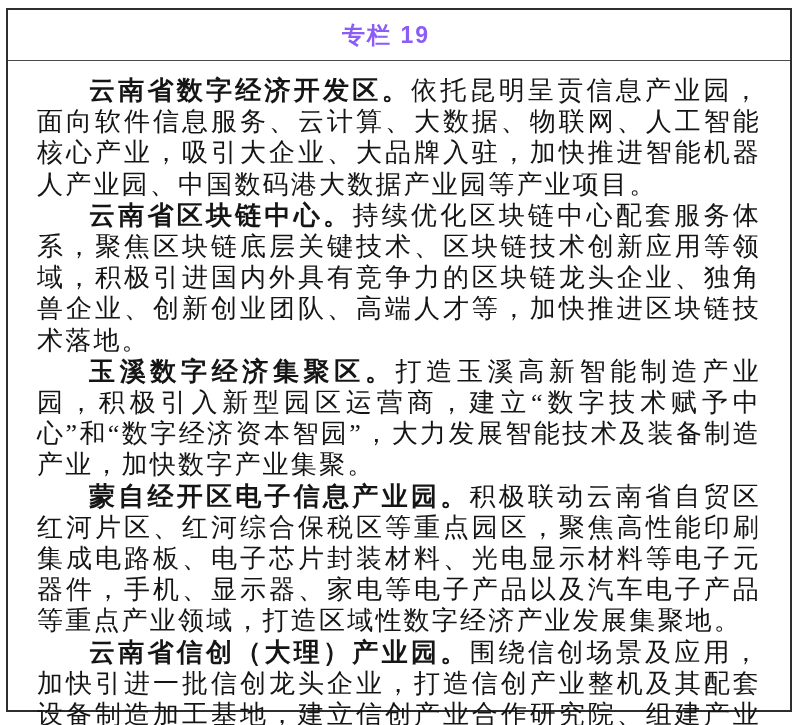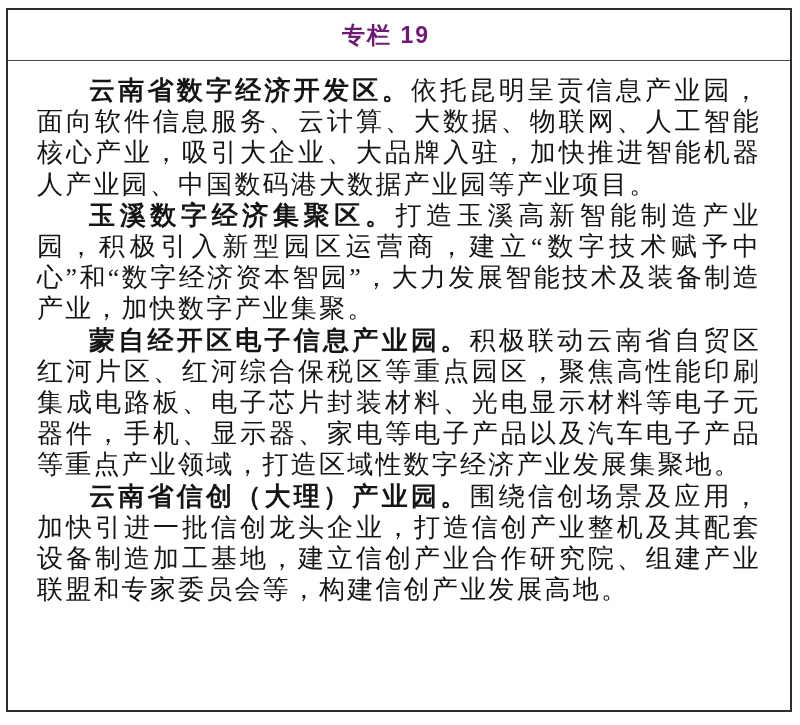--- a/index.html
+++ b/index.html
@@ -30,21 +30,21 @@
   .title-bar {
     box-sizing: border-box;
     height: 51px;
     border-bottom: 1px solid #4a4a4a;
     display: flex;
     align-items: center;
     justify-content: center;
     font-family: "Liberation Sans", "DejaVu Sans", sans-serif;
     font-weight: 700;
     font-size: 23px;
-    color: #701a75;
+    color: #8b5cf6;
     letter-spacing: 2px;
   }
   .title-prefix {
     margin-right: 26px;
   }
   .panel-body {
     box-sizing: border-box;
     padding: 14px 29px 0 29px;
     font-size: 26px;
     line-height: 31.2px;
@@ -65,19 +65,20 @@
 
 <div class="page">
   <div class="frame">
 
     <div class="title-bar">
       <span class="title-prefix">专栏 19</span>
     </div>
 
     <div class="panel-body">
       <p><span class="lead">云南省数字经济开发区。</span><span>依托昆明呈贡信息产业园，面向软件信息服务、云计算、大数据、物联网、人工智能核心产业，吸引大企业、大品牌入驻，加快推进智能机器人产业园、中国数码港大数据产业园等产业项目。</span></p>
+      <p><span class="lead">云南省区块链中心。</span><span>持续优化区块链中心配套服务体系，聚焦区块链底层关键技术、区块链技术创新应用等领域，积极引进国内外具有竞争力的区块链龙头企业、独角兽企业、创新创业团队、高端人才等，加快推进区块链技术落地。</span></p>
       <p><span class="lead">玉溪数字经济集聚区。</span><span>打造玉溪高新智能制造产业园，积极引入新型园区运营商，建立“数字技术赋予中心”和“数字经济资本智园”，大力发展智能技术及装备制造产业，加快数字产业集聚。</span></p>
       <p><span class="lead">蒙自经开区电子信息产业园。</span><span>积极联动云南省自贸区红河片区、红河综合保税区等重点园区，聚焦高性能印刷集成电路板、电子芯片封装材料、光电显示材料等电子元器件，手机、显示器、家电等电子产品以及汽车电子产品等重点产业领域，打造区域性数字经济产业发展集聚地。</span></p>
       <p><span class="lead">云南省信创（大理）产业园。</span><span>围绕信创场景及应用，加快引进一批信创龙头企业，打造信创产业整机及其配套设备制造加工基地，建立信创产业合作研究院、组建产业联盟和专家委员会等，构建信创产业发展高地。</span></p>
     </div>
 
   </div>
 </div>
 
 </body></html>

